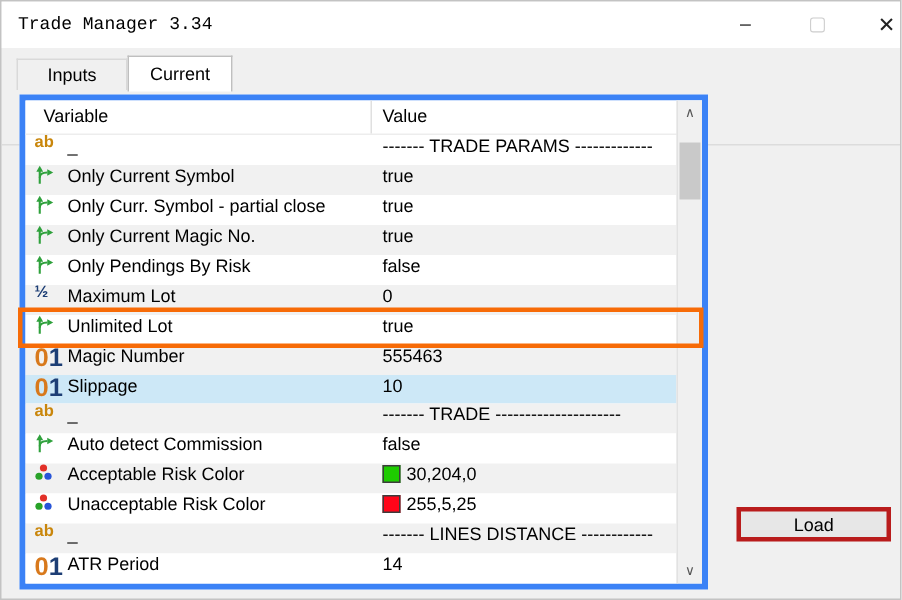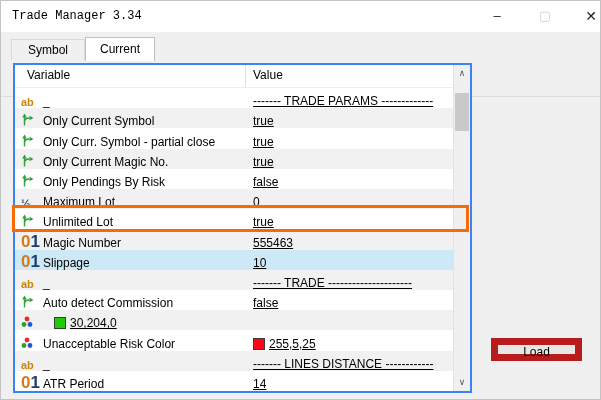--- a/index.html
+++ b/index.html
@@ -15,70 +15,70 @@
   .winbtn.close{left:573px;font-size:14px;}
 
   
   .tabbar{position:absolute;left:0;top:36px;width:100%;height:24px;}
   .tabline{position:absolute;left:0;top:59px;width:100%;height:1px;background:#dcdcdc;}
   .tab{position:absolute;box-sizing:border-box;font-size:12px;text-align:center;color:#000;cursor:default;}
   .tab.inactive{left:10px;top:2px;width:74px;height:21px;line-height:20px;background:#f0f0f0;border:1px solid #d9d9d9;border-bottom:none;}
   .tab.active{left:84px;top:0;width:70px;height:24px;line-height:22px;background:#ffffff;border:1px solid #bfbfbf;border-bottom:none;z-index:2;}
 
   
-  .ptable{position:absolute;left:12px;top:62px;width:459px;height:330px;background:#ffffff;border:2px solid #3b82f6;box-sizing:border-box;display:flex;flex-direction:column;}
+  .ptable{position:absolute;left:12px;top:62px;width:459px;height:330px;background:#ffffff;border:4px solid #3b82f6;box-sizing:border-box;display:flex;flex-direction:column;}
   .thead{display:flex;height:22px;flex:0 0 22px;background:#ffffff;border-bottom:1px solid #ededed;}
   .th{font-size:12px;color:#000;line-height:21px;}
   .th.var{width:231px;padding-left:12px;box-sizing:border-box;border-right:1px solid #e0e0e0;}
   .th.val{flex:1;padding-left:7px;}
   .tbody{flex:1;display:flex;flex-direction:column;margin-right:17px;}
-  .tr{flex:1;display:flex;align-items:flex-end;background:#ffffff;font-size:12px;color:#000;}
+  .tr{flex:1;display:flex;align-items:flex-start;background:#ffffff;font-size:12px;color:#000;}
   .tr.stripe{background:#f1f1f1;}
   .tr.selected{background:#cde8f7;}
   .cell-icon{width:20px;flex:0 0 20px;margin-left:6px;text-align:left;font-size:11px;line-height:1;}
   .cell-var{flex:0 0 197px;width:197px;padding-left:2px;white-space:nowrap;overflow:hidden;}
-  .cell-val{flex:1;padding-left:13px;display:flex;align-items:center;white-space:nowrap;text-decoration:underline;}
+  .cell-val{flex:1;padding-left:13px;display:flex;align-items:center;white-space:nowrap;}
   .ic-ab{color:#c9860b;font-weight:bold;font-size:11px;}
   .ic-half{color:#1d3e75;font-weight:bold;font-size:11px;}
   .ic-int{font-weight:bold;font-size:17px;font-style:normal;}
   .ic-int i{color:#d8791c;font-style:normal;}
   .ic-int b{color:#1d3e75;}
   .swatch{display:inline-block;width:10px;height:10px;border:1px solid #3c3c3c;margin-right:4px;flex:0 0 auto;}
 
   
   .sbar{position:absolute;right:0;top:0;width:17px;height:100%;background:#f0f0f0;border-left:1px solid #e2e2e2;box-sizing:border-box;}
   .sb-btn{position:absolute;left:0;width:16px;height:17px;color:#555;font-size:9px;text-align:center;line-height:17px;}
   .sb-btn.up{top:0;}
   .sb-btn.down{bottom:0;}
   .sb-thumb{position:absolute;left:1px;width:14px;top:28px;height:38px;background:#c9c9c9;}
 
   
   .hl-box{position:absolute;left:11px;top:204px;width:457px;height:27px;border:3px solid #f76b07;box-sizing:border-box;z-index:5;pointer-events:none;}
 
   
-  .btn{position:absolute;left:490px;width:91px;height:23px;background:#e7e7e7;border:7px solid #b91c1c;font-family:"Liberation Sans","DejaVu Sans",sans-serif;font-size:12px;color:#000;padding:0;cursor:default;}
+  .btn{position:absolute;left:490px;width:103px;height:23px;background:#e7e7e7;border:3px solid #b91c1c;font-family:"Liberation Sans","DejaVu Sans",sans-serif;font-size:12px;color:#000;padding:0;cursor:default;}
   .btn .lbl::first-letter{text-decoration:underline;}
   .btn.load{top:337px;}
   .btn.save{top:367px;}
 </style>
 </head>
 <body>
 
 <div class="dialog">
 
   <div class="titlebar">
     <span class="title">Trade Manager 3.34</span>
     <span class="winbtn min">–</span>
     <span class="winbtn max">▢</span>
     <span class="winbtn close">✕</span>
   </div>
 
   <div class="tabbar">
     <div class="tabline"></div>
-    <div class="tab inactive">Symbol</div>
+    <div class="tab inactive">Inputs</div>
     <div class="tab active">Current</div>
   </div>
 
   <div class="ptable">
     <div class="thead">
       <div class="th var">Variable</div>
       <div class="th val">Value</div>
     </div>
     <div class="tbody" id="rows">
         <div class="tr">
@@ -199,20 +199,21 @@
           <span class="cell-val">
             <span>false</span>
           </span>
         </div>
         <div class="tr stripe">
           <span class="cell-icon"><svg width="12" height="12" viewBox="0 0 12 12">
               <circle cx="6" cy="3" r="2.4" fill="#e23028"></circle>
               <circle cx="3" cy="8.5" r="2.4" fill="#28a228"></circle>
               <circle cx="9" cy="8.5" r="2.4" fill="#2855d8"></circle>
             </svg></span>
+          <span class="cell-var">Acceptable Risk Color</span>
           <span class="cell-val">
             <span class="swatch" style="background: rgb(30, 204, 0);"></span>
             <span>30,204,0</span>
           </span>
         </div>
         <div class="tr">
           <span class="cell-icon"><svg width="12" height="12" viewBox="0 0 12 12">
               <circle cx="6" cy="3" r="2.4" fill="#e23028"></circle>
               <circle cx="3" cy="8.5" r="2.4" fill="#28a228"></circle>
               <circle cx="9" cy="8.5" r="2.4" fill="#2855d8"></circle>

